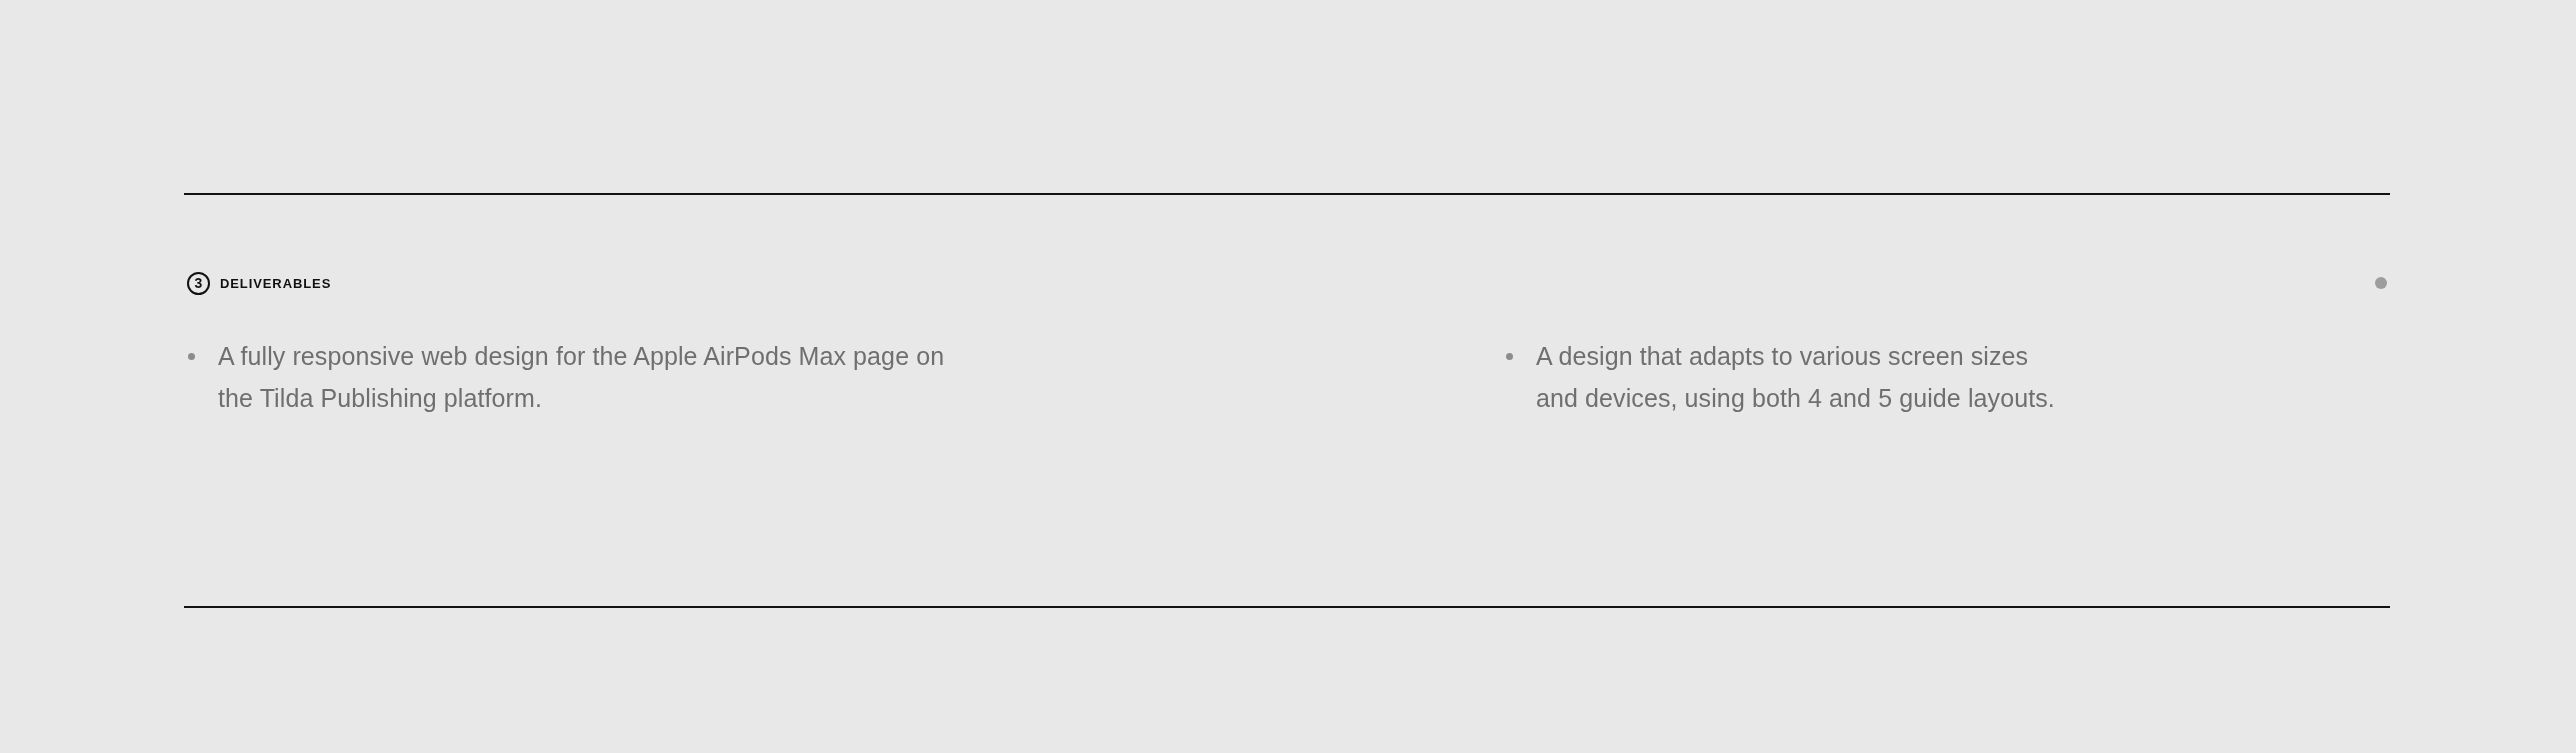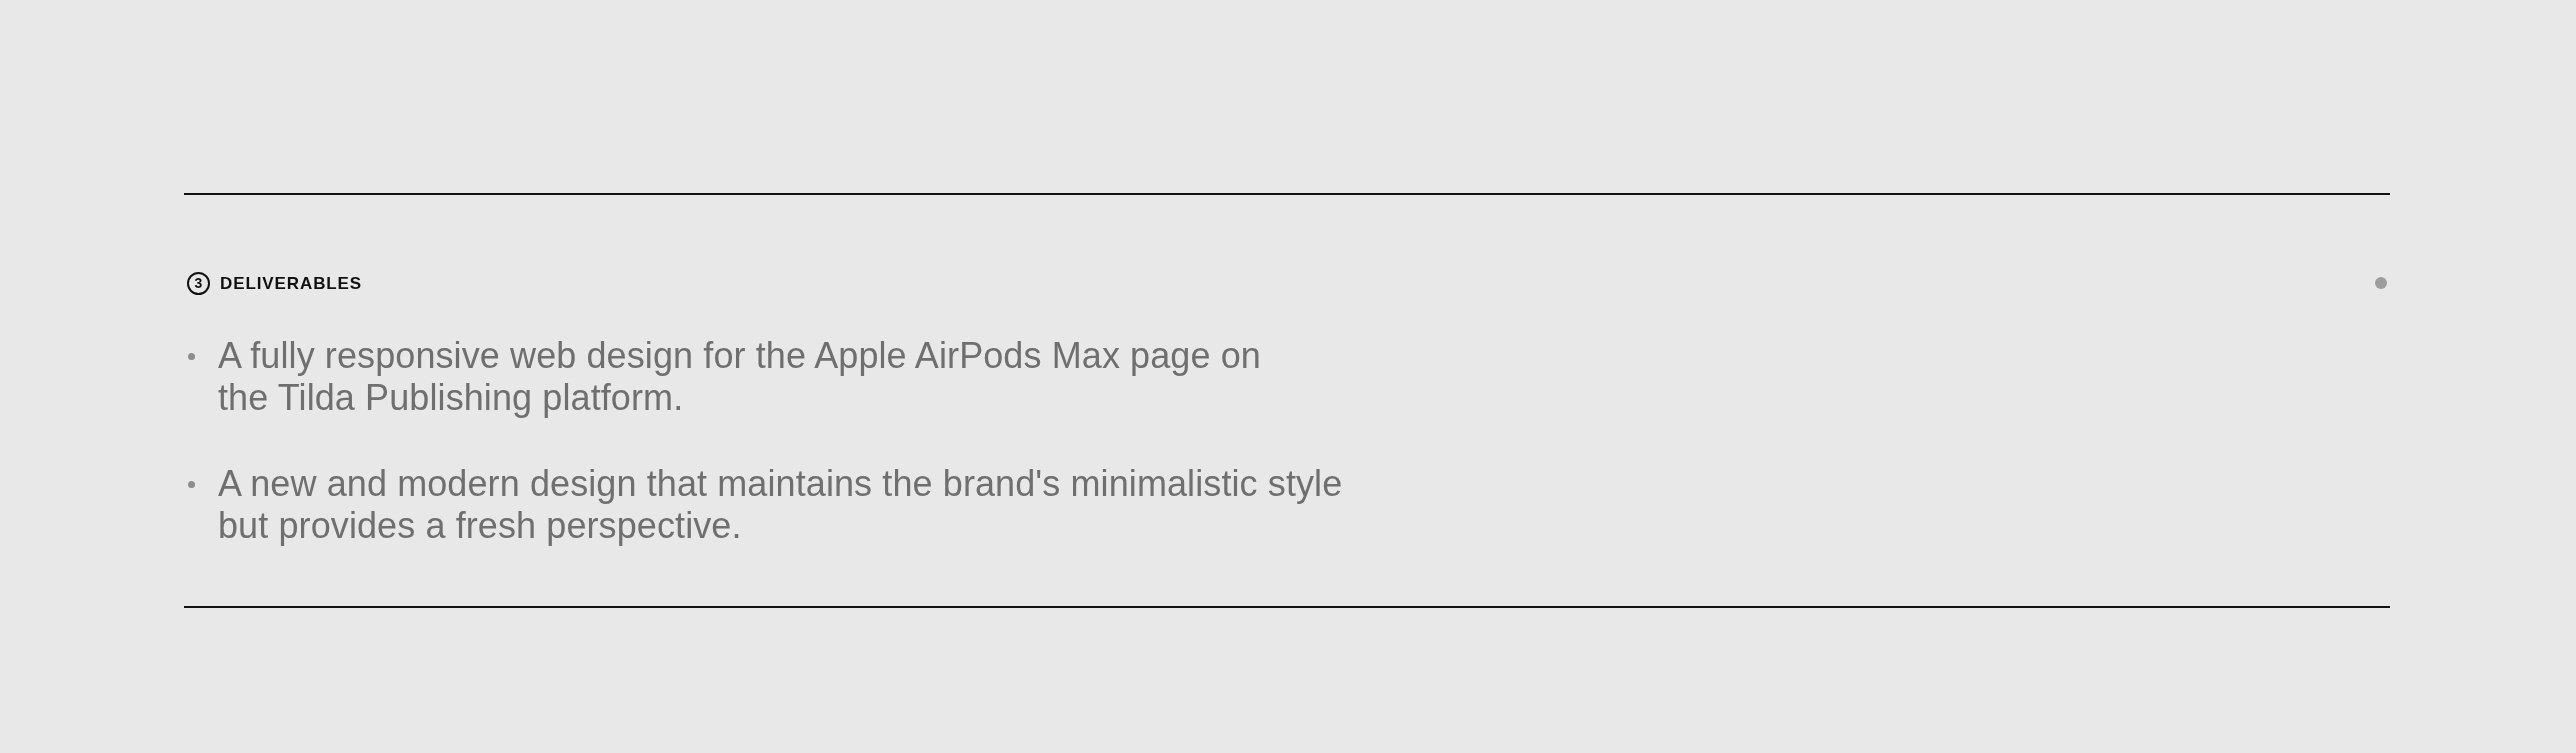--- a/index.html
+++ b/index.html
@@ -51,21 +51,21 @@
     align-items: center;
     justify-content: center;
     font-size: 14px;
     font-weight: 700;
     color: #111111;
     line-height: 1;
     box-sizing: border-box;
     flex: 0 0 auto;
   }
   .section-title {
-    font-size: 17px;
+    font-size: 13px;
     font-weight: 700;
     letter-spacing: 0.9px;
     color: #111111;
     white-space: nowrap;
     line-height: 1;
     padding-top: 0.9px;
   }
 
   
   .marker-dot {
@@ -95,21 +95,21 @@
 
   .bullet-list {
     list-style: none;
     margin: 0;
     padding: 0;
   }
   .bullet-item {
     position: relative;
     padding-left: 34px;
     margin-bottom: 44px;
-    font-size: 36px;
+    font-size: 25px;
     line-height: 42px;
     color: #6f6f6f;
     font-weight: 400;
     letter-spacing: 0.1px;
   }
   .bullet-item:last-child { margin-bottom: 0; }
   .bullet-dot {
     position: absolute;
     left: 3.7px;
     top: 17.5px;
@@ -139,30 +139,30 @@
 
   <div class="columns">
 
     <div class="column column-left">
       <ul class="bullet-list">
         <li class="bullet-item">
           <span class="bullet-dot"></span>
           <span class="bullet-text">A fully responsive web design for the Apple AirPods Max page on
 the Tilda Publishing platform.</span>
         </li>
-        <li class="bullet-item">
-          <span class="bullet-dot"></span>
-          <span class="bullet-text">A new and modern design that maintains the brand's minimalistic style
-but provides a fresh perspective.</span>
-        </li>
       </ul>
     </div>
 
     <div class="column column-right">
       <ul class="bullet-list">
+        <li class="bullet-item">
+          <span class="bullet-dot"></span>
+          <span class="bullet-text">A design that adapts to various screen sizes
+and devices, using both 4 and 5 guide layouts.</span>
+        </li>
       </ul>
     </div>
 
   </div>
 
   <div class="rule rule-bottom"></div>
 
 </div>
 
 

